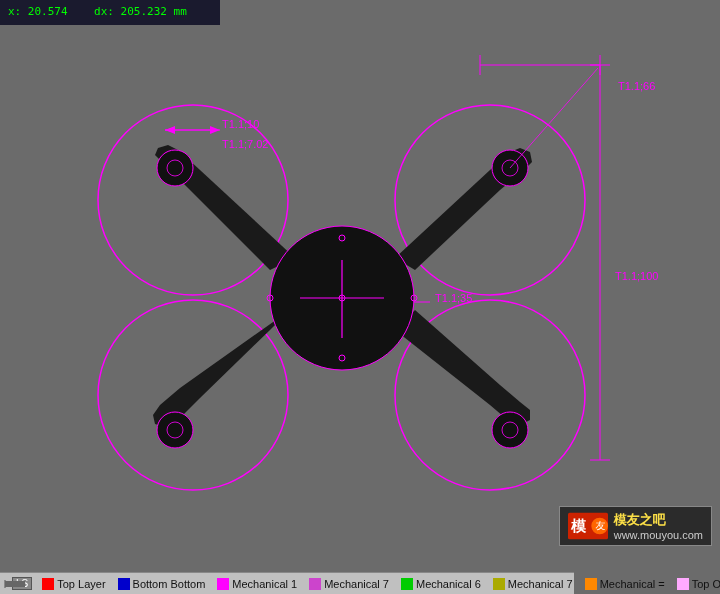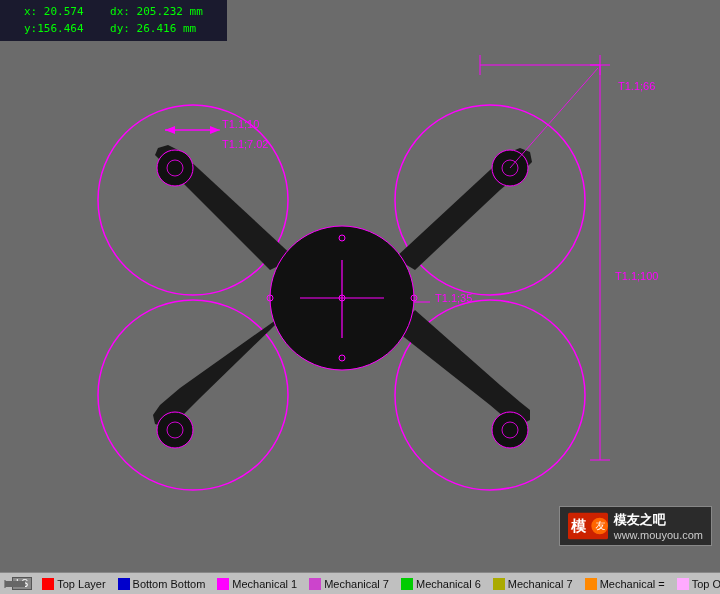--- a/index.html
+++ b/index.html
@@ -13,21 +13,21 @@
       overflow: hidden;
     }
 
     #info-bar {
       position: absolute;
       top: 0; left: 0;
       background: #1a1a2e;
       color: #00ff00;
       font-size: 11px;
       font-family: monospace;
-      padding: 4px 24px;
+      padding: 4px 8px;
       line-height: 1.5;
       z-index: 10;
       min-width: 220px;
     }
 
     #pcb-svg {
       position: absolute;
       top: 0; left: 0;
       width: 100%;
       height: 100%;
@@ -48,21 +48,21 @@
 
     #watermark-logo {
       width: 40px;
       height: 30px;
     }
 
     
     #status-bar {
       position: absolute;
       bottom: 0; left: 0;
-      width: 720px;
+      width: 574px;
       height: 22px;
       background: #c0c0c0;
       display: flex;
       align-items: center;
       border-top: 1px solid #888;
       font-size: 11px;
       padding: 0 4px;
       gap: 0;
       z-index: 30;
     }
@@ -113,25 +113,20 @@
 <body>
 
 <div id="canvas-area">
 
   <div id="info-bar">
     <div>
       <span>x: 20.574</span>
       &nbsp;&nbsp;
       <span>dx: 205.232 mm</span>
     </div>
-    <div>
-      <span>y:156.464</span>
-      &nbsp;&nbsp;
-      <span>dy: 26.416   mm</span>
-    </div>
   </div>
 
   <svg id="pcb-svg" viewBox="0 0 720 554" xmlns="http://www.w3.org/2000/svg">
 
     <rect width="720" height="554" fill="#6b6b6b"></rect>
 
     <line x1="600" y1="65" x2="600" y2="460" stroke="#ff00ff" stroke-width="1"></line>
     <line x1="590" y1="65" x2="610" y2="65" stroke="#ff00ff" stroke-width="1"></line>
     <line x1="590" y1="460" x2="610" y2="460" stroke="#ff00ff" stroke-width="1"></line>
 
@@ -205,21 +200,21 @@
   </svg>
 
   <div id="watermark">
     <svg id="watermark-logo" width="48" height="32" viewBox="0 0 48 32">
       <rect width="48" height="32" fill="#cc2200" rx="2"></rect>
       <text x="4" y="22" font-size="18" fill="white" font-weight="bold">模</text>
       <circle cx="38" cy="16" r="10" fill="#ff6600"></circle>
       <text x="33" y="20" font-size="12" fill="white">友</text>
     </svg>
     <div>
-      <div style="color:#ffffff;font-size:13px;font-weight:bold;">模友之吧</div>
+      <div style="color:#fde047;font-size:13px;font-weight:bold;">模友之吧</div>
       <div style="color:#ccc;font-size:11px;">www.mouyou.com</div>
     </div>
   </div>
 
 </div>
 
 <div id="status-bar">
 
   <div class="scroll-indicator">
     <div class="scroll-thumb"></div>

